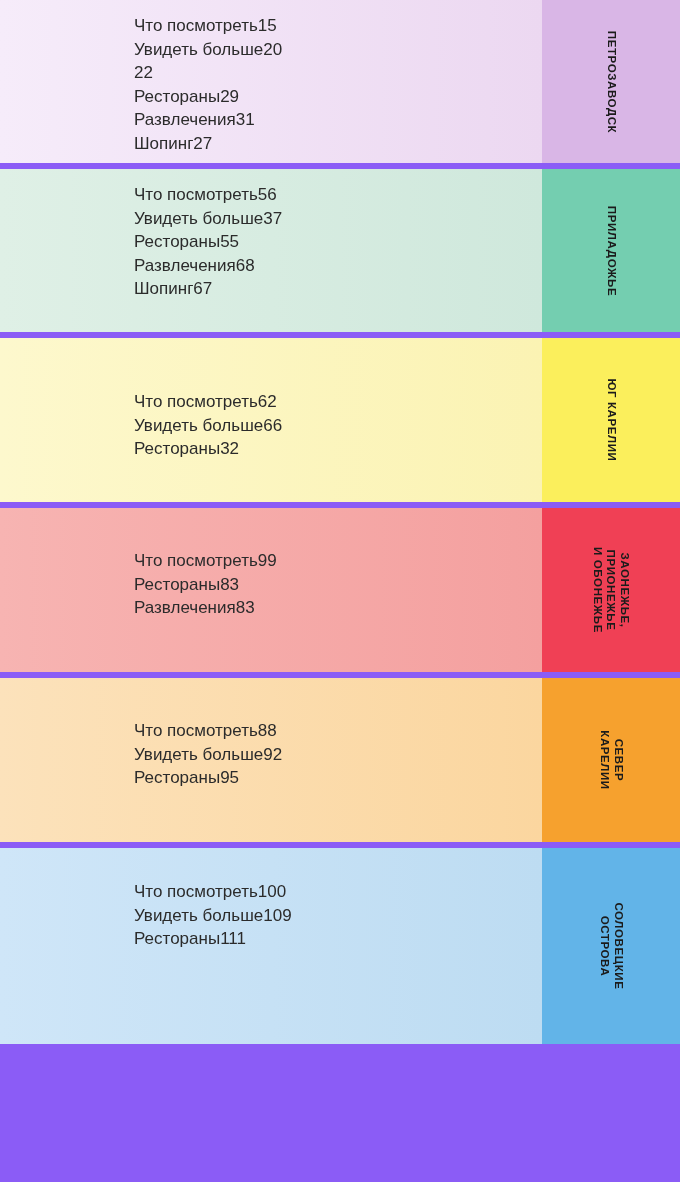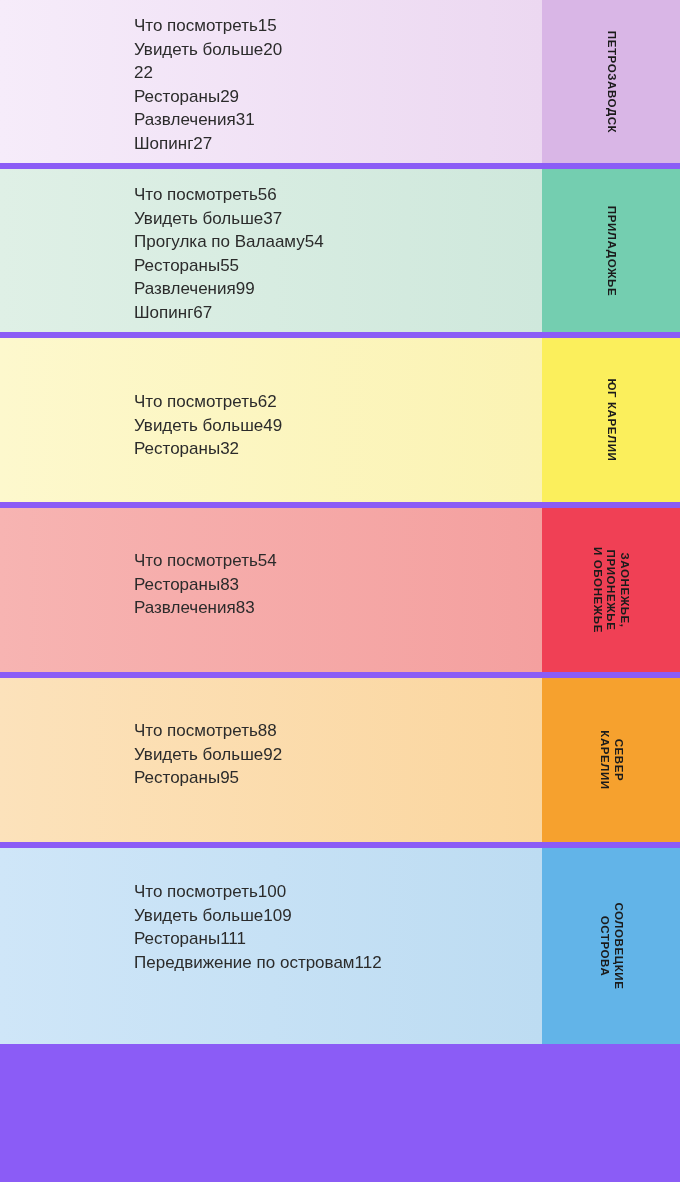--- a/index.html
+++ b/index.html
@@ -164,30 +164,26 @@
           <div class="toc-list" style="top: 14px;">
             <div class="toc-row">
               <span class="toc-label">Что посмотреть</span>
               <span class="toc-page">56</span>
             </div>
             <div class="toc-row">
               <span class="toc-label">Увидеть больше</span>
               <span class="toc-page">37</span>
             </div>
             <div class="toc-row">
-              <span class="toc-label">Прогулка по Валааму</span>
-              <span class="toc-page">54</span>
-            </div>
-            <div class="toc-row">
               <span class="toc-label">Рестораны</span>
               <span class="toc-page">55</span>
             </div>
             <div class="toc-row">
               <span class="toc-label">Развлечения</span>
-              <span class="toc-page">99</span>
+              <span class="toc-page">68</span>
             </div>
             <div class="toc-row">
               <span class="toc-label">Шопинг</span>
               <span class="toc-page">67</span>
             </div>
           </div>
         </div>
         <div class="section-tab" style="background: rgb(116, 206, 176);">
           <div class="tab-text">
             <span class="tline">ПРИЛАДОЖЬЕ</span>
@@ -196,40 +192,40 @@
       </div>
       <div class="section s-yug">
         <div class="section-body" style="background: linear-gradient(90deg, rgb(253, 248, 205) 0%, rgb(251, 243, 179) 100%);">
           <div class="toc-list" style="top: 52px;">
             <div class="toc-row">
               <span class="toc-label">Что посмотреть</span>
               <span class="toc-page">62</span>
             </div>
             <div class="toc-row">
               <span class="toc-label">Увидеть больше</span>
-              <span class="toc-page">49</span>
+              <span class="toc-page">66</span>
             </div>
             <div class="toc-row">
               <span class="toc-label">Рестораны</span>
               <span class="toc-page">32</span>
             </div>
           </div>
         </div>
         <div class="section-tab" style="background: rgb(251, 239, 92);">
           <div class="tab-text">
             <span class="tline">ЮГ КАРЕЛИИ</span>
           </div>
         </div>
       </div>
       <div class="section s-zaonezhye">
         <div class="section-body" style="background: linear-gradient(90deg, rgb(247, 180, 178) 0%, rgb(244, 160, 159) 100%);">
           <div class="toc-list" style="top: 41px;">
             <div class="toc-row">
               <span class="toc-label">Что посмотреть</span>
-              <span class="toc-page">54</span>
+              <span class="toc-page">99</span>
             </div>
             <div class="toc-row">
               <span class="toc-label">Рестораны</span>
               <span class="toc-page">83</span>
             </div>
             <div class="toc-row">
               <span class="toc-label">Развлечения</span>
               <span class="toc-page">83</span>
             </div>
           </div>
@@ -274,24 +270,20 @@
               <span class="toc-page">100</span>
             </div>
             <div class="toc-row">
               <span class="toc-label">Увидеть больше</span>
               <span class="toc-page">109</span>
             </div>
             <div class="toc-row">
               <span class="toc-label">Рестораны</span>
               <span class="toc-page">111</span>
             </div>
-            <div class="toc-row">
-              <span class="toc-label">Передвижение по островам</span>
-              <span class="toc-page">112</span>
-            </div>
           </div>
         </div>
         <div class="section-tab" style="background: rgb(98, 180, 232);">
           <div class="tab-text">
             <span class="tline">СОЛОВЕЦКИЕ</span>
             <span class="tline">ОСТРОВА</span>
           </div>
         </div>
       </div>
     </div>

